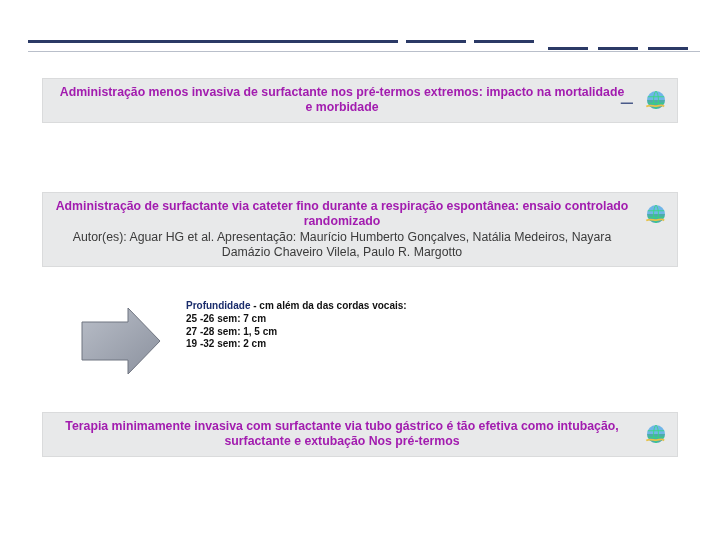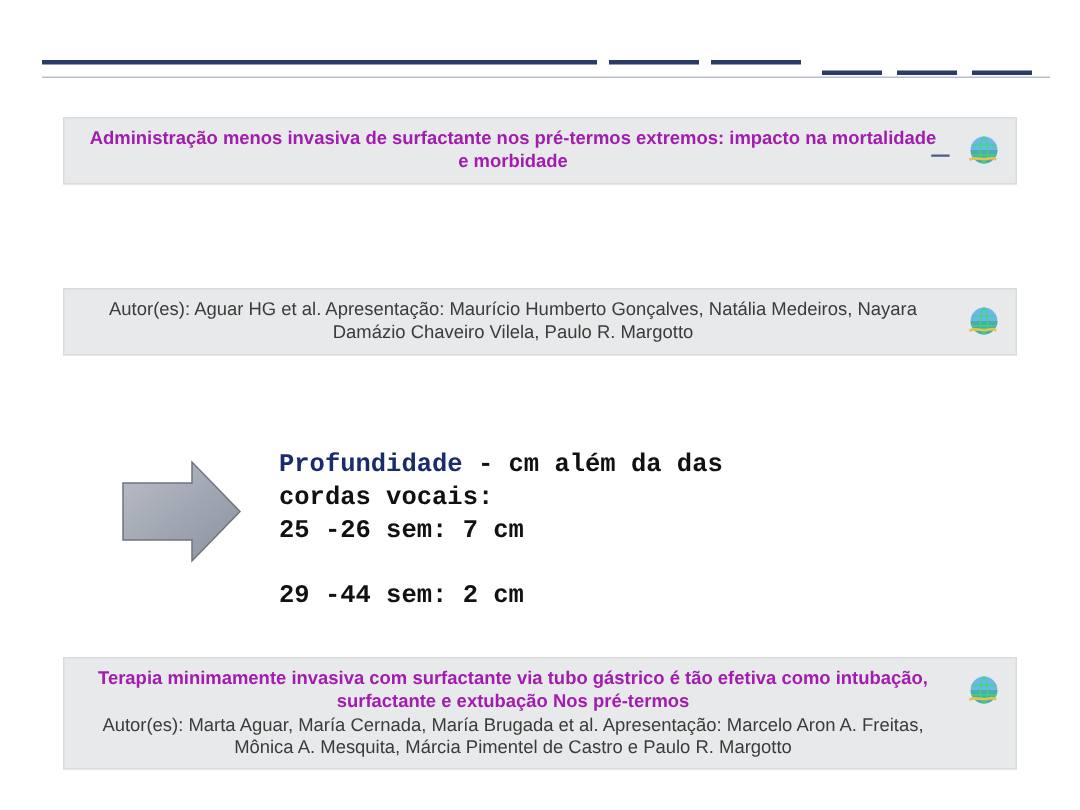--- a/index.html
+++ b/index.html
@@ -28,22 +28,22 @@
     font-size:12.3px;
     line-height:1.25;
   }
   .card .title{font-weight:bold;color:#a21caf}
   .world{
     position:absolute;right:8px;top:8px;width:26px;height:26px;
   }
   .world svg{width:26px;height:26px}
   .mid{
     position:absolute;left:186px;top:300px;width:360px;
-    font-family:Liberation Mono, monospace;
-    font-size:17px;font-weight:bold;color:#111;
+    font-family:Liberation Sans, sans-serif;
+    font-size:10px;font-weight:bold;color:#111;
     line-height:1.28;
   }
   .mid .h{color:#1a2c6b}
   .arrow{position:absolute;left:76px;top:306px;width:86px;height:70px}
   .arrow svg{width:86px;height:70px}
   .minus{position:absolute;top:12px;right:44px;color:#4a5a89;font-size:22px;line-height:1}
 </style>
 </head>
 <body>
 
@@ -72,46 +72,46 @@
 
 <div class="card" style="top:192px">
   <span class="world">
     <svg viewBox="0 0 32 32">
         <circle cx="16" cy="16" r="11" fill="#6fb6e8"></circle>
         <path d="M5 16a11 11 0 0 0 22 0" fill="#4a9" opacity=".8"></path>
         <path d="M16 5c-4 4-4 18 0 22M16 5c4 4 4 18 0 22M6 12h20M6 20h20" stroke="#3d7" stroke-width="1" fill="none"></path>
         <path d="M4 24c6-3 10 1 16-1 4-1 6 1 6 1" stroke="#e6c24a" stroke-width="2.2" fill="none"></path>
       </svg>
   </span>
+  <div class="title">Administração de surfactante via cateter fino durante a respiração espontânea: ensaio controlado randomizado</div>
   <div>Autor(es): Aguar HG et al. Apresentação: Maurício Humberto Gonçalves, Natália Medeiros, Nayara Damázio Chaveiro Vilela, Paulo R. Margotto</div>
 </div>
 
 <div class="arrow">
   <svg viewBox="0 0 86 70">
     <defs>
         <linearGradient id="g" x1="0" x2="1" y1="0" y2="1">
       <stop offset="0" stop-color="#b9bec8"></stop>
           <stop offset="1" stop-color="#8b919e"></stop>
     </linearGradient>
       </defs>
     <path d="M6 16 L52 16 L52 2 L84 35 L52 68 L52 54 L6 54 Z" fill="url(#g)" stroke="#6f7480"></path>
   </svg>
 </div>
 
 <div class="mid">
   <span class="h">Profundidade</span><span> - cm além da das cordas vocais:</span><br>
   <span>25 -26 sem: 7 cm</span><br>
-  <br>
-  <span>29 -44 sem: 2 cm</span>
+  <span>27 -28 sem: 1, 5 cm</span><br>
+  <span>19 -32 sem: 2 cm</span>
 </div>
 
-<div class="card" style="top:438px">
+<div class="card" style="top:412px">
   <span class="world">
     <svg viewBox="0 0 32 32">
         <circle cx="16" cy="16" r="11" fill="#6fb6e8"></circle>
         <path d="M5 16a11 11 0 0 0 22 0" fill="#4a9" opacity=".8"></path>
         <path d="M16 5c-4 4-4 18 0 22M16 5c4 4 4 18 0 22M6 12h20M6 20h20" stroke="#3d7" stroke-width="1" fill="none"></path>
         <path d="M4 24c6-3 10 1 16-1 4-1 6 1 6 1" stroke="#e6c24a" stroke-width="2.2" fill="none"></path>
       </svg>
   </span>
   <div class="title">Terapia minimamente invasiva com surfactante via tubo gástrico é tão efetiva como intubação, surfactante e extubação Nos pré-termos</div>
-  <div>Autor(es): Marta Aguar, María Cernada, María Brugada et al. Apresentação: Marcelo Aron A. Freitas, Mônica A. Mesquita, Márcia Pimentel de Castro e Paulo R. Margotto</div>
 </div>
 
 </body></html>

